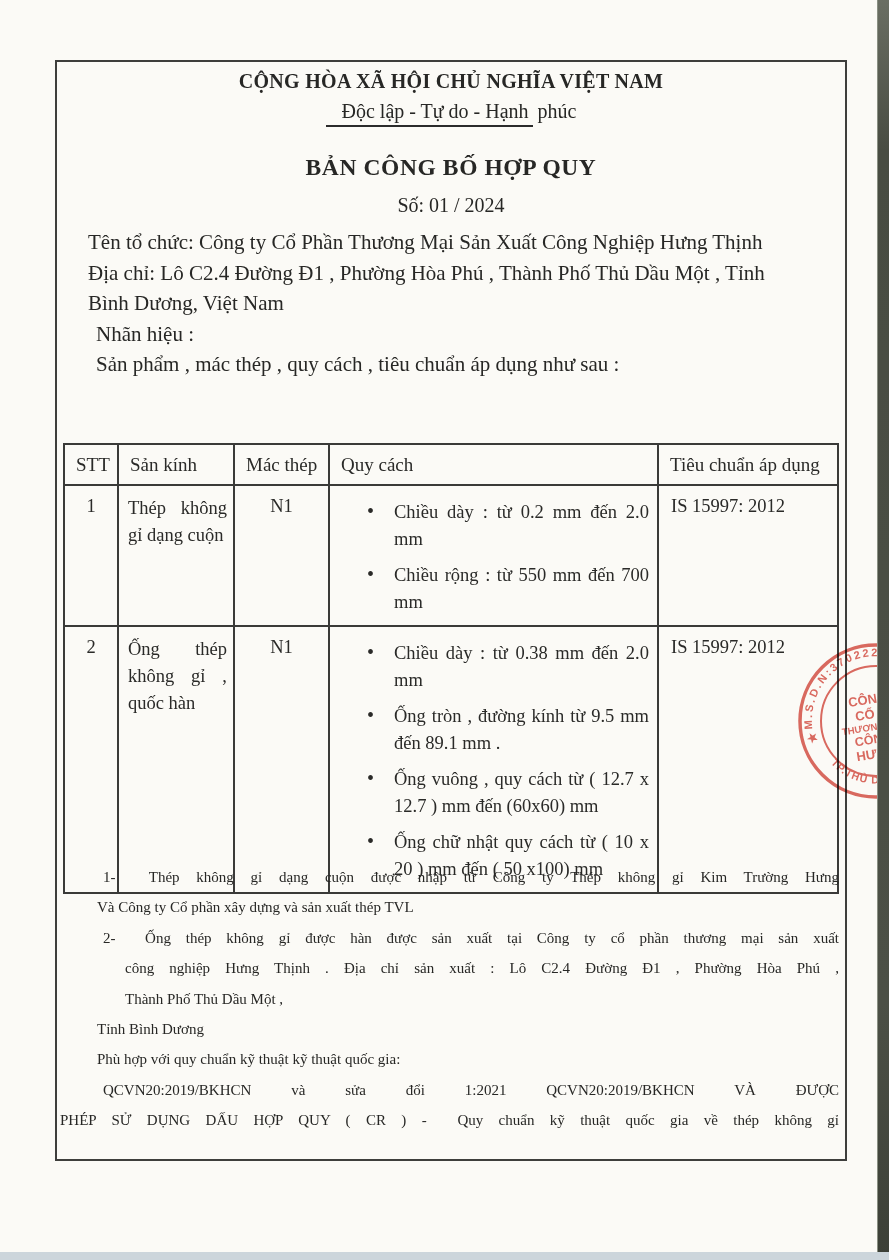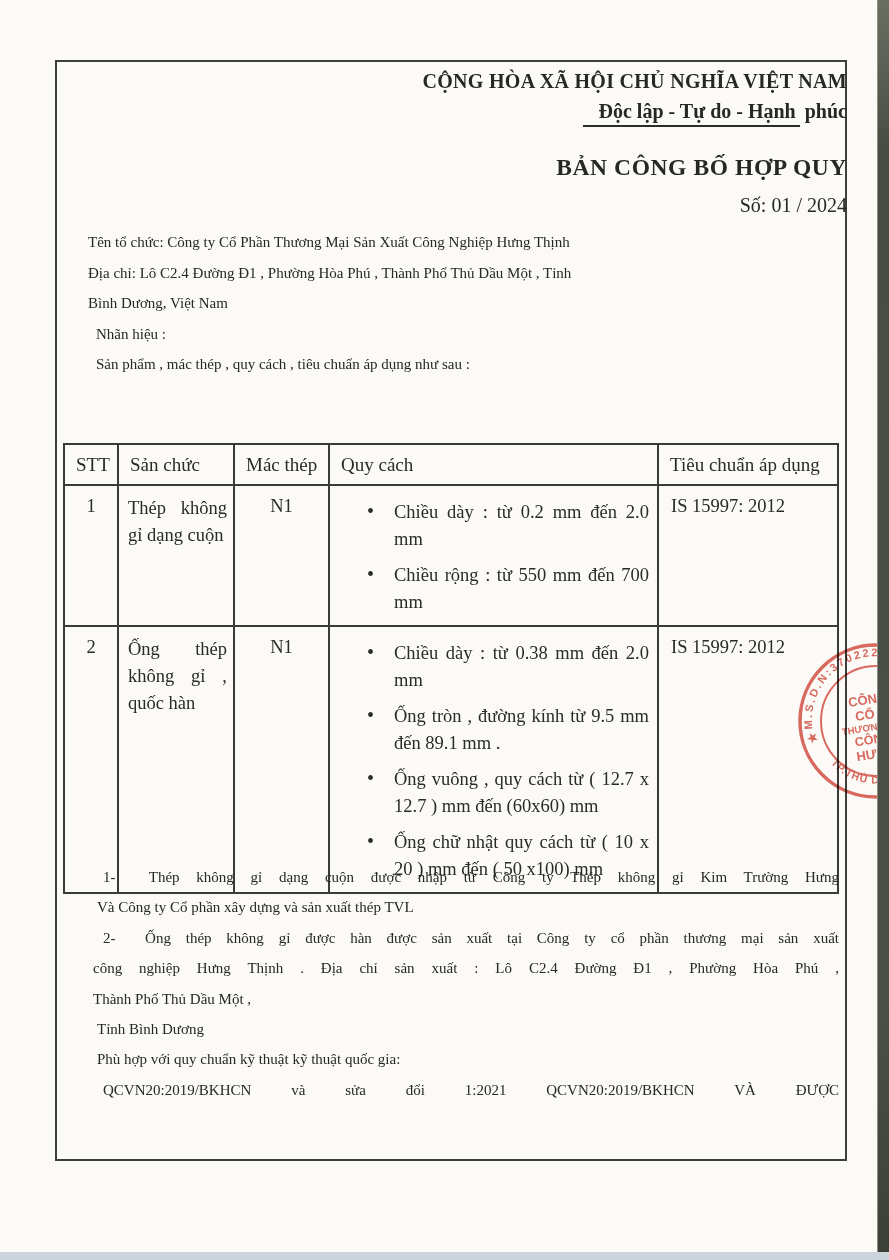--- a/index.html
+++ b/index.html
@@ -16,28 +16,28 @@
   }
   .edge-bottom {
     position:absolute; left:0; top:1252px; width:889px; height:8px;
     background:#ccd5db; z-index:51;
   }
   
   .frame {
     position:absolute; left:55px; top:60px; width:792px; height:1101px;
     box-sizing:border-box; border:2px solid #3e3e3c; z-index:1;
   }
-  .abs-c { position:absolute; left:55px; width:792px; text-align:right; z-index:2; }
+  .abs-c { position:absolute; left:55px; width:792px; text-align:center; z-index:2; }
   .nat1   { top:70px;  font-weight:bold; font-size:20px; letter-spacing:.3px; }
-  .nat2   { top:100px; font-weight:bold; font-size:20px; }
+  .nat2   { top:100px; font-weight:normal; font-size:20px; }
   .nat2 .u{ display:inline-block; border-bottom:2.5px solid #2b2b2b; padding:0 4px 2px 16px; line-height:1.15; }
   .title  { top:154px; font-weight:bold; font-size:23.5px; letter-spacing:.6px; }
   .docnum { top:194px; font-size:20px; }
 
-  .info { position:absolute; left:88px; top:227px; width:754px; font-size:15px; line-height:30.6px; z-index:2; }
+  .info { position:absolute; left:88px; top:227px; width:754px; font-size:21px; line-height:30.6px; z-index:2; }
   .info .ind { padding-left:8px; }
   .info b { font-weight:bold; }
 
   table.spec {
     position:absolute; left:63px; top:443px; width:774px; z-index:2;
     border-collapse:collapse; table-layout:fixed; font-size:18.5px; color:#2a2a28;
   }
   .spec th, .spec td { border:2px solid #3a3a38; vertical-align:top; text-align:left; font-weight:normal; }
   .spec tr.hrow { height:41px; }
   .spec th { vertical-align:middle; padding:0 2px 0 11px; font-size:19px; }
@@ -48,21 +48,21 @@
   td.cell-specs { padding:0; }
   ul.specs { margin:0; padding:13px 8px 0 64px; list-style:none; text-align:justify; }
   ul.specs li { position:relative; margin:0 0 9px 0; line-height:27px; }
   ul.specs li::before { content:"•"; position:absolute; left:-27px; top:-1px; font-size:20px; }
   td.std { padding:10px 4px 0 12px; }
 
   .notes { position:absolute; left:57px; top:862px; width:782px; font-size:15px; line-height:30.4px; z-index:2; }
   .notes .l0 { padding-left:3px; }
   .notes .l1 { padding-left:46px; }
   .notes .l2 { padding-left:40px; }
-  .notes .l3 { padding-left:36px; }
+  .notes .l3 { padding-left:68px; }
   .jl { text-align:justify; text-align-last:justify; }
 
   .stamp {
     position:absolute; left:796px; top:641px; width:160px; height:160px;
     z-index:10; opacity:.88; mix-blend-mode:multiply;
   }
   .stamp text { fill:#d8564c; font-family:"Liberation Sans", sans-serif; font-weight:bold; }
 </style>
 </head>
 <body>
@@ -89,21 +89,21 @@
     <colgroup>
       <col style="width:54px">
         <col style="width:116px">
         <col style="width:95px">
         <col style="width:329px">
         <col style="width:180px">
     </colgroup>
     <tbody>
         <tr class="hrow">
       <th style="">STT</th>
-      <th>Sản chức</th>
+      <th>Sản kính</th>
       <th>Mác thép</th>
       <th>Quy cách</th>
       <th>Tiêu chuẩn áp dụng</th>
     </tr>
     <tr class="r1">
       <td class="stt">1</td>
       <td class="prod">Thép không gỉ dạng cuộn</td>
       <td class="grade">N1</td>
       <td class="cell-specs">
         <ul class="specs">
@@ -132,20 +132,21 @@
 
   <div class="notes">
     <div class="l1 jl">1-&nbsp; Thép không gỉ dạng cuộn được nhập từ Công ty Thép không gỉ Kim Trường Hưng</div>
     <div class="l2">Và Công ty Cổ phần xây dựng và sản xuất thép TVL</div>
     <div class="l1 jl">2-&nbsp; Ống thép không gỉ được hàn được sản xuất tại Công ty cổ phần thương mại sản xuất</div>
     <div class="l3 jl">công nghiệp Hưng Thịnh . Địa chỉ sản xuất : Lô C2.4 Đường Đ1 , Phường Hòa Phú ,</div>
     <div class="l3">Thành Phố Thủ Dầu Một ,</div>
     <div class="l2">Tỉnh Bình Dương</div>
     <div class="l2">Phù hợp với quy chuẩn kỹ thuật kỹ thuật quốc gia:</div>
     <div class="l1 jl">QCVN20:2019/BKHCN và sửa đổi 1:2021 QCVN20:2019/BKHCN VÀ ĐƯỢC</div>
+    <div class="l0 jl">PHÉP SỬ DỤNG DẤU HỢP QUY ( CR ) -&nbsp; Quy chuẩn kỹ thuật quốc gia về thép không gỉ</div>
   </div>
 
   <svg class="stamp" viewBox="0 0 160 160" xmlns="http://www.w3.org/2000/svg">
     <defs>
       <path id="arcTop" d="M 18,95 A 64,64 0 1 1 142,95" fill="none"></path>
       <path id="arcBot" d="M 26,110 A 61,61 0 0 0 134,110" fill="none"></path>
     </defs>
     <circle cx="80" cy="80" r="76" fill="none" stroke="#d8564c" stroke-width="3.5"></circle>
     <circle cx="80" cy="80" r="55" fill="none" stroke="#d8564c" stroke-width="2"></circle>
     <text font-size="11" letter-spacing="2.2">

